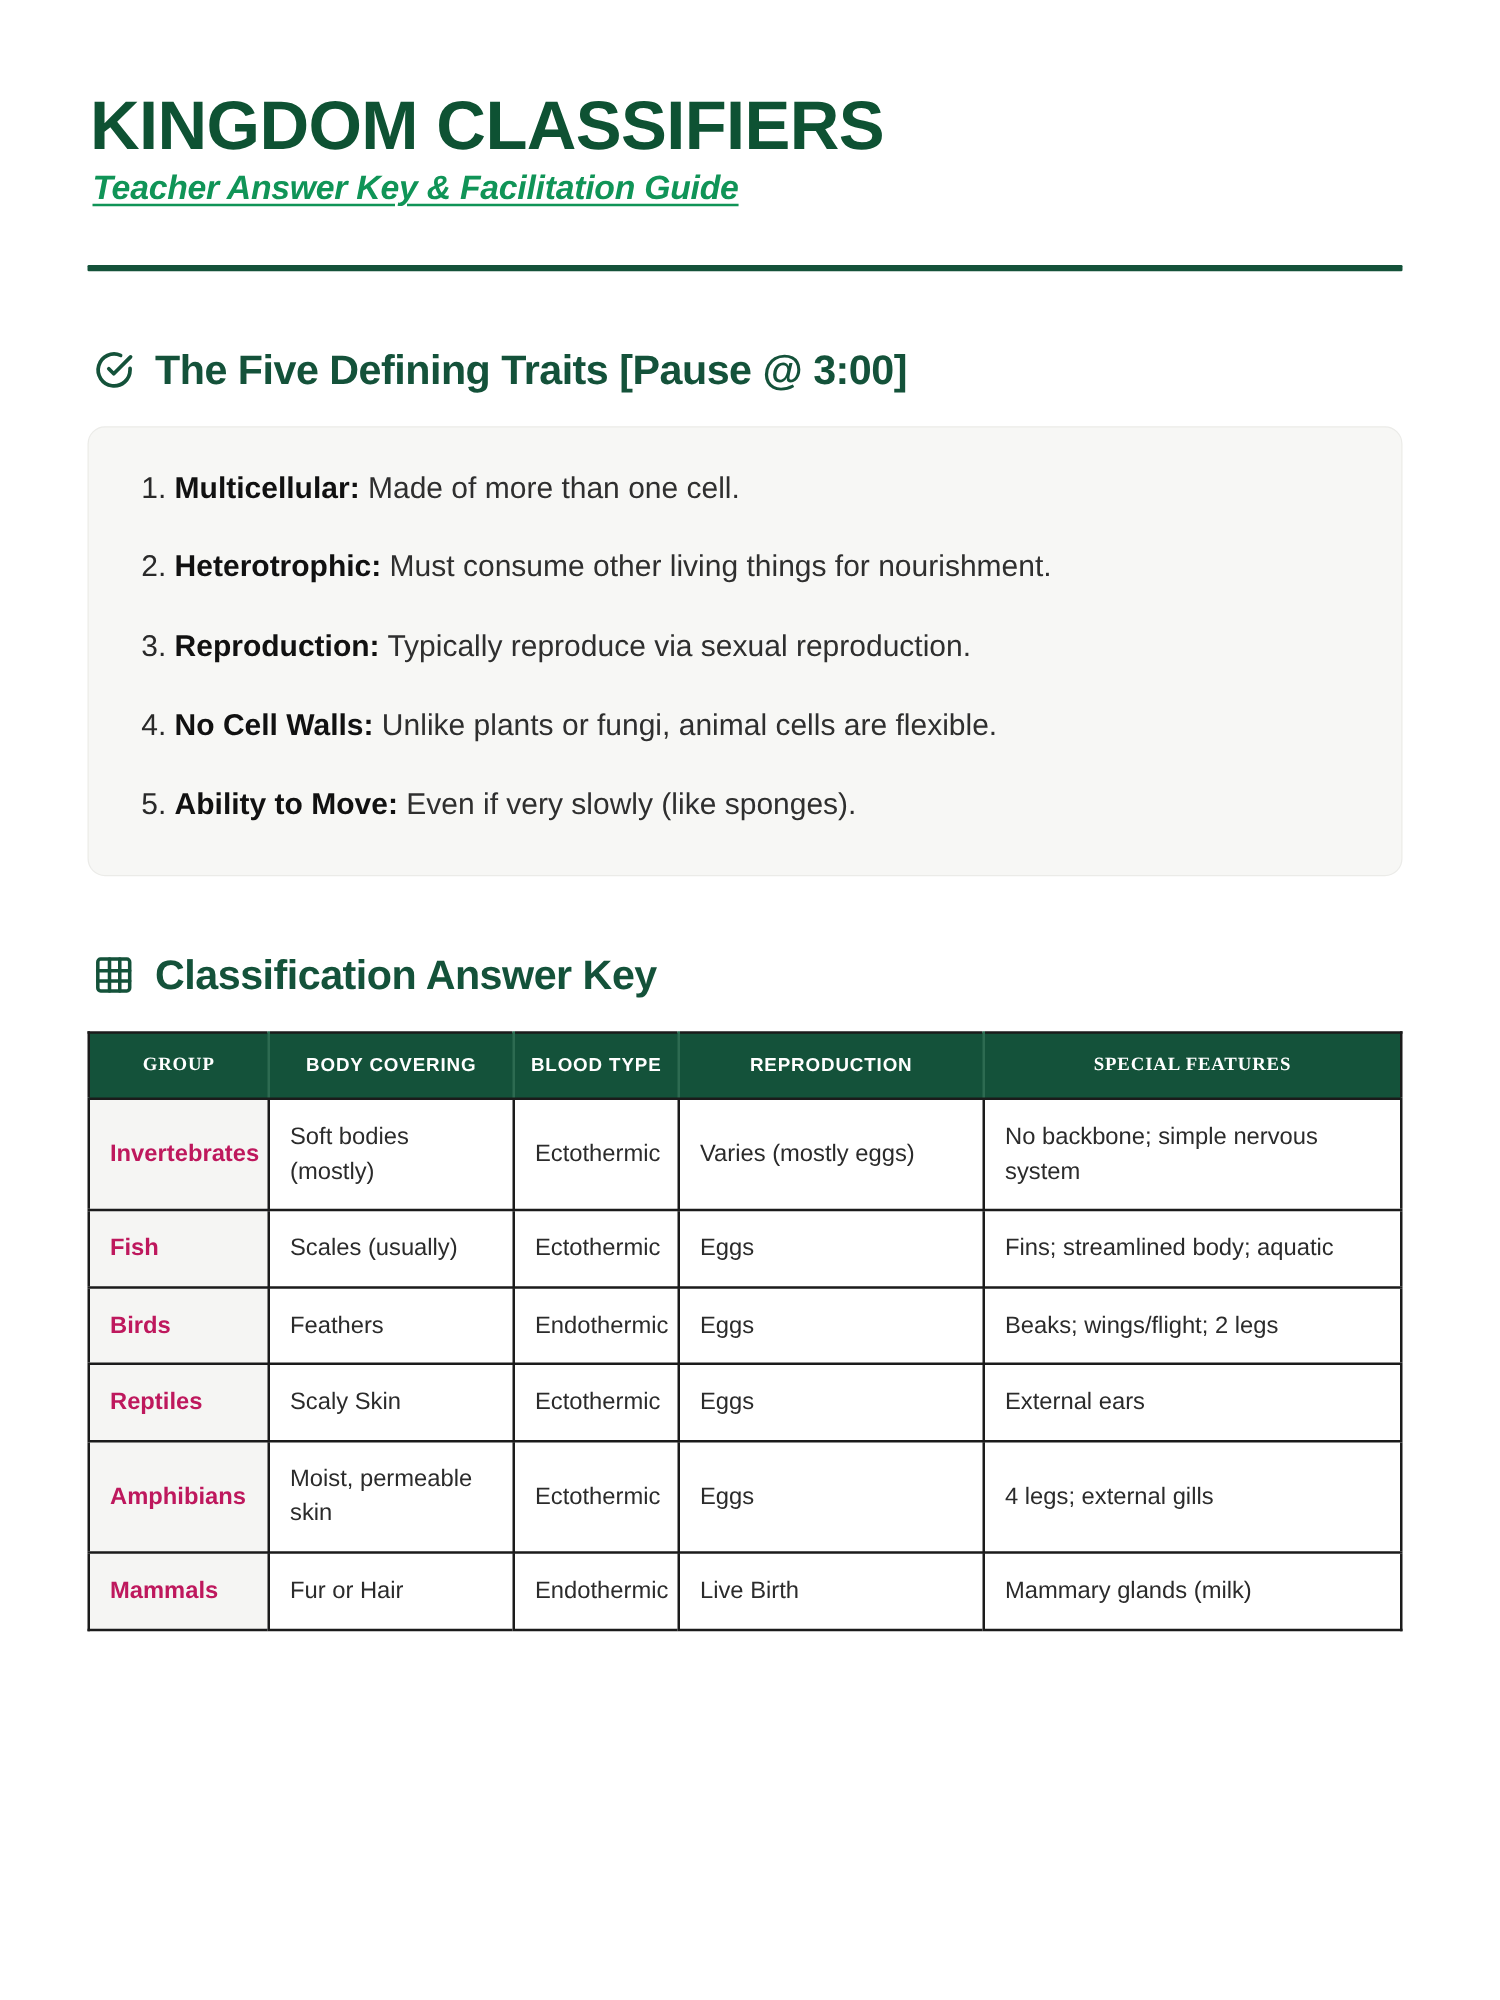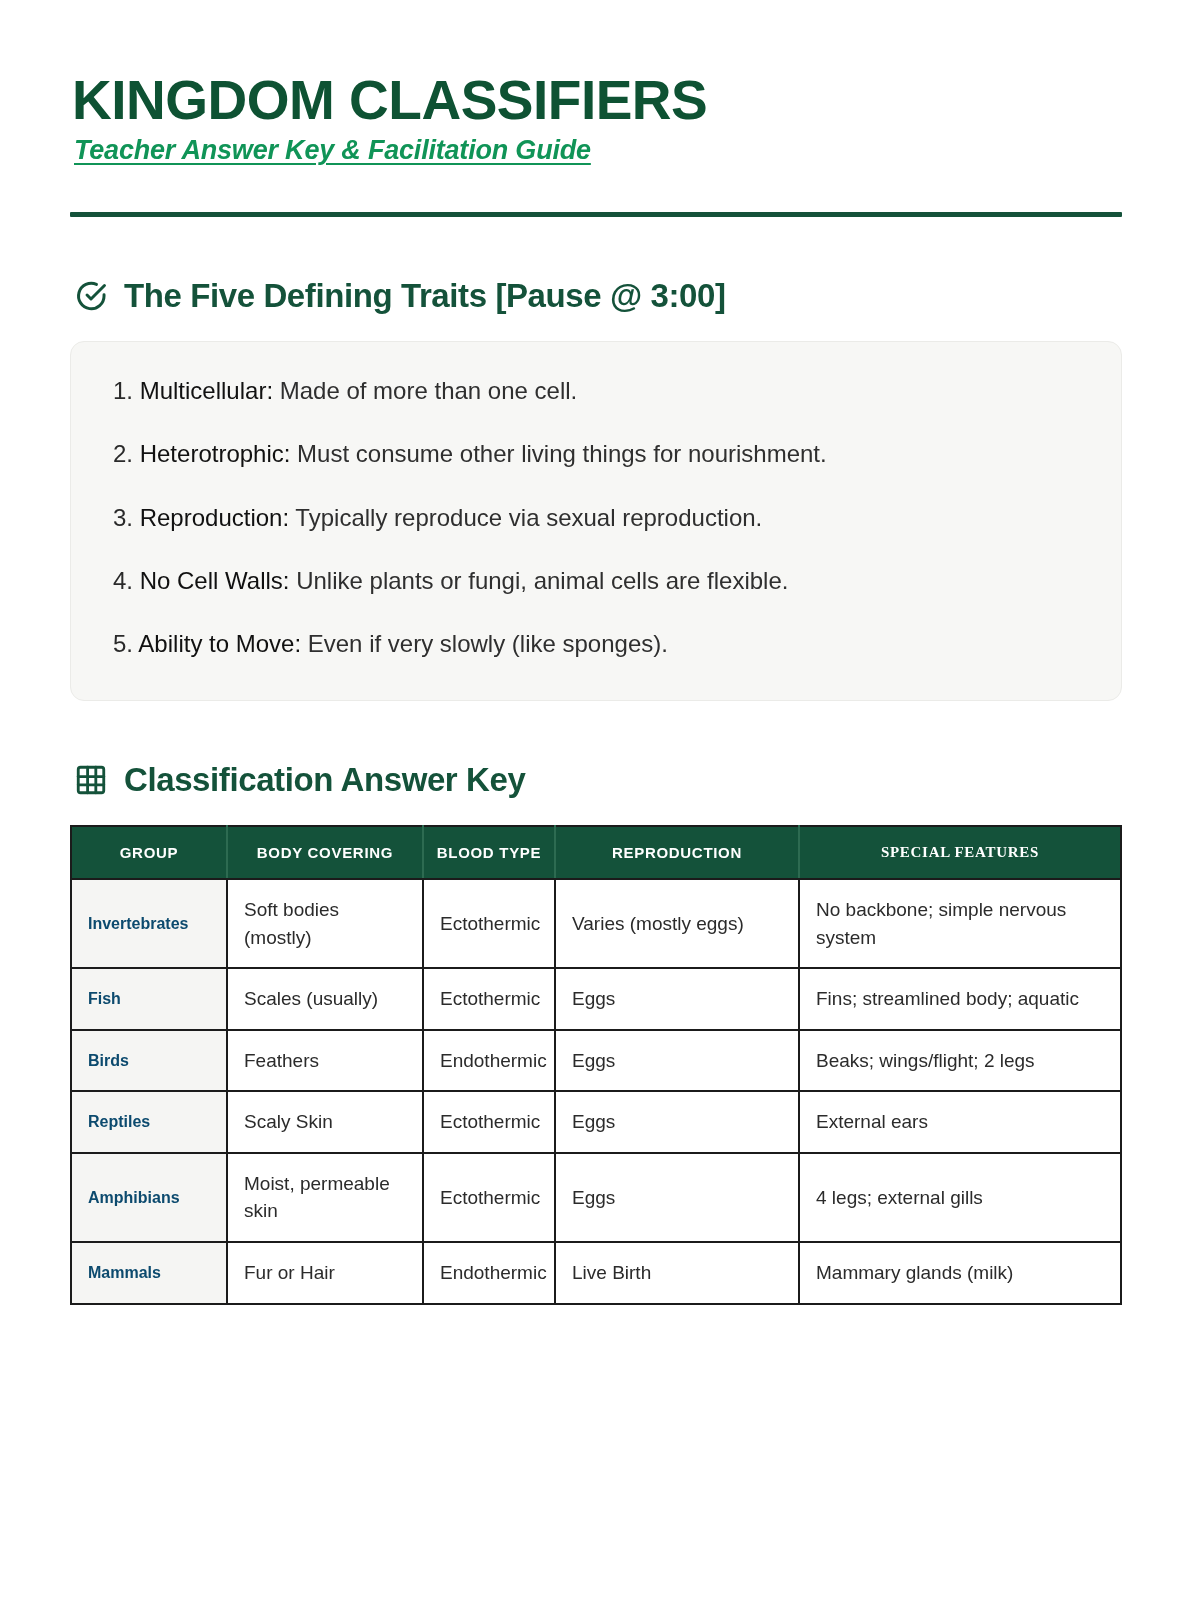--- a/index.html
+++ b/index.html
@@ -83,21 +83,21 @@
   }
   .trait-item {
     font-size: 24px;
     line-height: 1.55;
     color: #2a2a2a;
     margin: 0 0 26px 0;
   }
   .trait-item:last-child { margin-bottom: 4px; }
   .trait-item .num { color: #2a2a2a; }
   .trait-item .term {
-    font-weight: 400;
+    font-weight: 700;
     color: #111111;
   }
   .trait-item .desc { color: #2f2f2f; }
 
   
   .matrix {
     width: 100%;
     border-collapse: collapse;
     table-layout: fixed;
     border: 2px solid #1b1b1b;
@@ -125,25 +125,25 @@
     border-bottom: 2px solid #1b1b1b;
     vertical-align: middle;
     background: #ffffff;
   }
   .matrix td:last-child { border-right: none; }
   .matrix tr:last-child td { border-bottom: none; }
 
   .matrix td.group-cell {
     background: #F5F5F3;
     font-weight: 700;
-    color: #0c4a6e;
-    font-size: 16px;
-  }
-
-  .col-group        { width: 156px; }
+    color: #be185d;
+    font-size: 19px;
+  }
+
+  .col-group        { width: 144px; font-family: Liberation Serif, serif; }
   .col-body         { width: 196px; }
   .col-blood        { width: 132px; }
   .col-reproduction { width: 244px; }
   .col-special      { width: auto; }
 </style>
 </head>
 <body>
 
 <div class="page">
 

